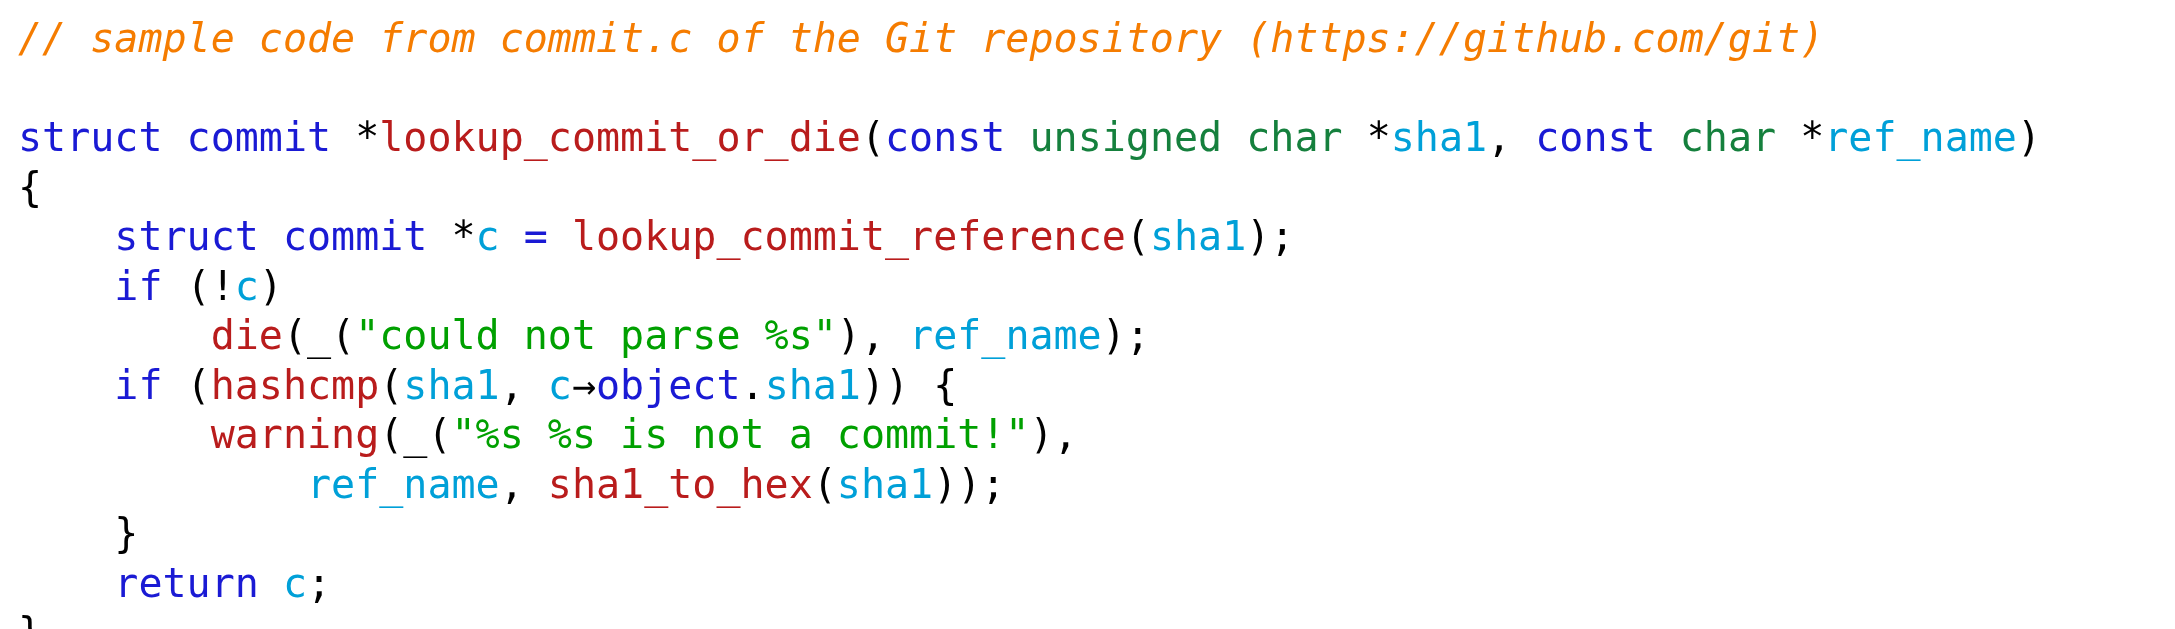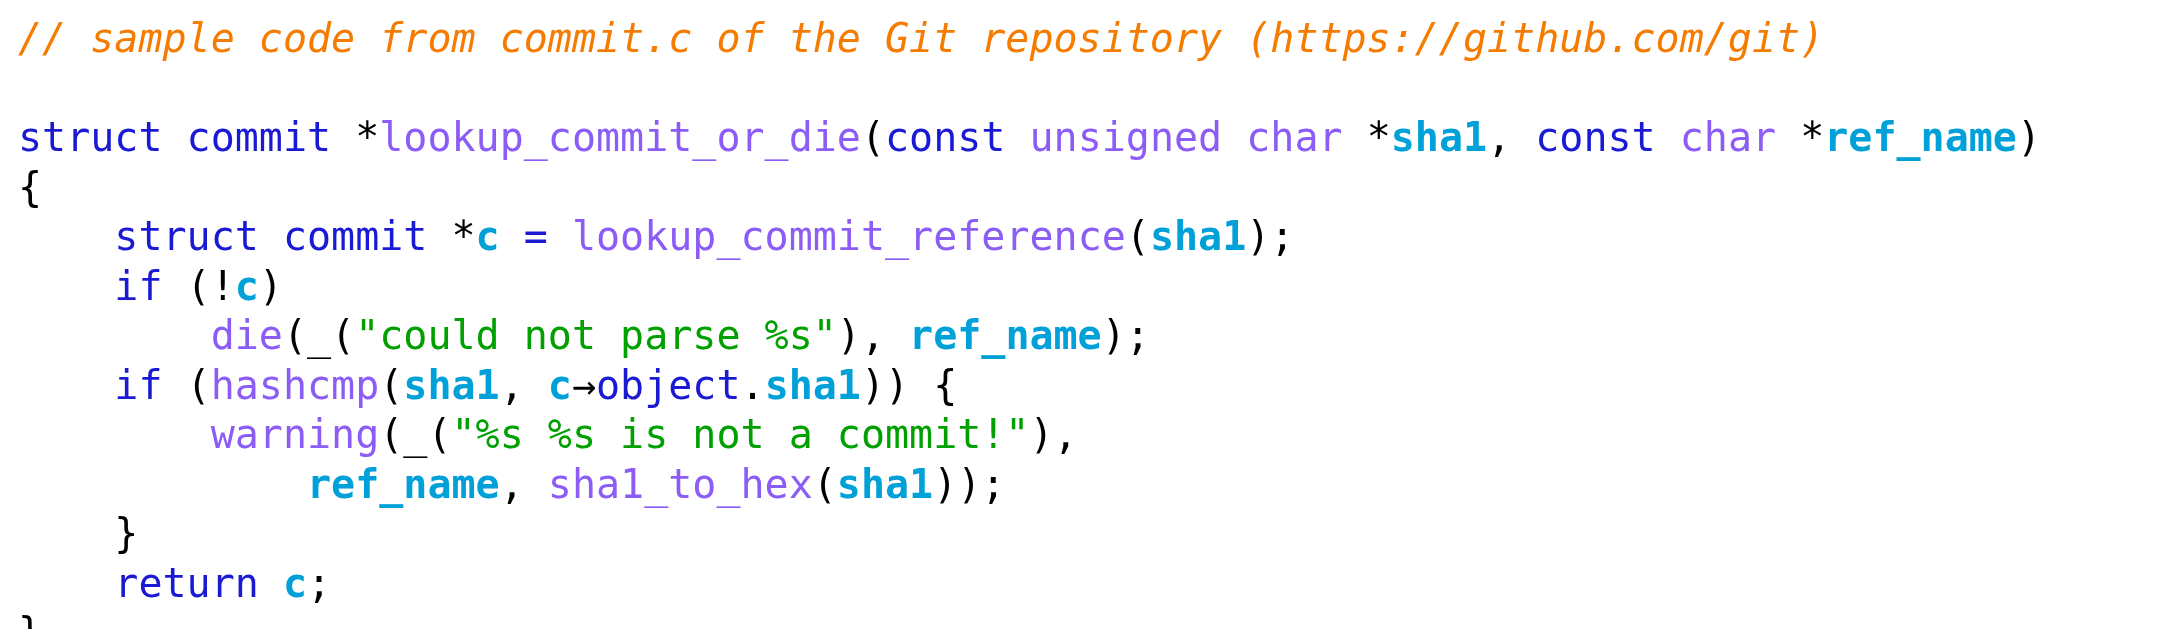--- a/index.html
+++ b/index.html
@@ -23,23 +23,23 @@
   .code-line {
     white-space: pre;
     min-height: 49.5px;
   }
   .tok-comment {
     color: #f57c00;
     font-style: italic;
     text-align: center;
   }
   .tok-keyword  { color: #1a1ad4; text-align: center; }
-  .tok-func     { color: #8b5cf6; text-align: center; }
-  .tok-type     { color: #8b5cf6; margin-top: 20px; }
-  .tok-ident    { color: #00a0d8; font-weight: bold; }
+  .tok-func     { color: #b91c1c; text-align: center; }
+  .tok-type     { color: #15803d; margin-top: 20px; }
+  .tok-ident    { color: #00a0d8; }
   .tok-string   { color: #00a000; }
   .tok-punct    { color: #000000; }
   .tok-plain    { color: #000000; }
 </style>
 </head>
 <body>
 
 <div id="code-block"><div class="code-line"><span class="tok-comment">// sample code from commit.c of the Git repository (https://github.com/git)</span></div><div class="code-line">&nbsp;</div><div class="code-line"><span class="tok-keyword">struct commit </span><span class="tok-punct">*</span><span class="tok-func">lookup_commit_or_die</span><span class="tok-punct">(</span><span class="tok-keyword">const </span><span class="tok-type">unsigned char </span><span class="tok-punct">*</span><span class="tok-ident">sha1</span><span class="tok-punct">, </span><span class="tok-keyword">const </span><span class="tok-type">char </span><span class="tok-punct">*</span><span class="tok-ident">ref_name</span><span class="tok-punct">)</span></div><div class="code-line"><span class="tok-punct">{</span></div><div class="code-line"><span class="tok-plain">    </span><span class="tok-keyword">struct commit </span><span class="tok-punct">*</span><span class="tok-ident">c</span><span class="tok-plain"> </span><span class="tok-keyword">=</span><span class="tok-plain"> </span><span class="tok-func">lookup_commit_reference</span><span class="tok-punct">(</span><span class="tok-ident">sha1</span><span class="tok-punct">);</span></div><div class="code-line"><span class="tok-plain">    </span><span class="tok-keyword">if</span><span class="tok-punct"> (!</span><span class="tok-ident">c</span><span class="tok-punct">)</span></div><div class="code-line"><span class="tok-plain">        </span><span class="tok-func">die</span><span class="tok-punct">(_(</span><span class="tok-string">"could not parse %s"</span><span class="tok-punct">), </span><span class="tok-ident">ref_name</span><span class="tok-punct">);</span></div><div class="code-line"><span class="tok-plain">    </span><span class="tok-keyword">if</span><span class="tok-punct"> (</span><span class="tok-func">hashcmp</span><span class="tok-punct">(</span><span class="tok-ident">sha1</span><span class="tok-punct">, </span><span class="tok-ident">c</span><span class="tok-punct">→</span><span class="tok-keyword">object</span><span class="tok-punct">.</span><span class="tok-ident">sha1</span><span class="tok-punct">)) {</span></div><div class="code-line"><span class="tok-plain">        </span><span class="tok-func">warning</span><span class="tok-punct">(_(</span><span class="tok-string">"%s %s is not a commit!"</span><span class="tok-punct">),</span></div><div class="code-line"><span class="tok-plain">            </span><span class="tok-ident">ref_name</span><span class="tok-punct">, </span><span class="tok-func">sha1_to_hex</span><span class="tok-punct">(</span><span class="tok-ident">sha1</span><span class="tok-punct">));</span></div><div class="code-line"><span class="tok-punct">    }</span></div><div class="code-line"><span class="tok-plain">    </span><span class="tok-keyword">return</span><span class="tok-plain"> </span><span class="tok-ident">c</span><span class="tok-punct">;</span></div><div class="code-line"><span class="tok-punct">}</span></div></div>
 
 </body></html>

